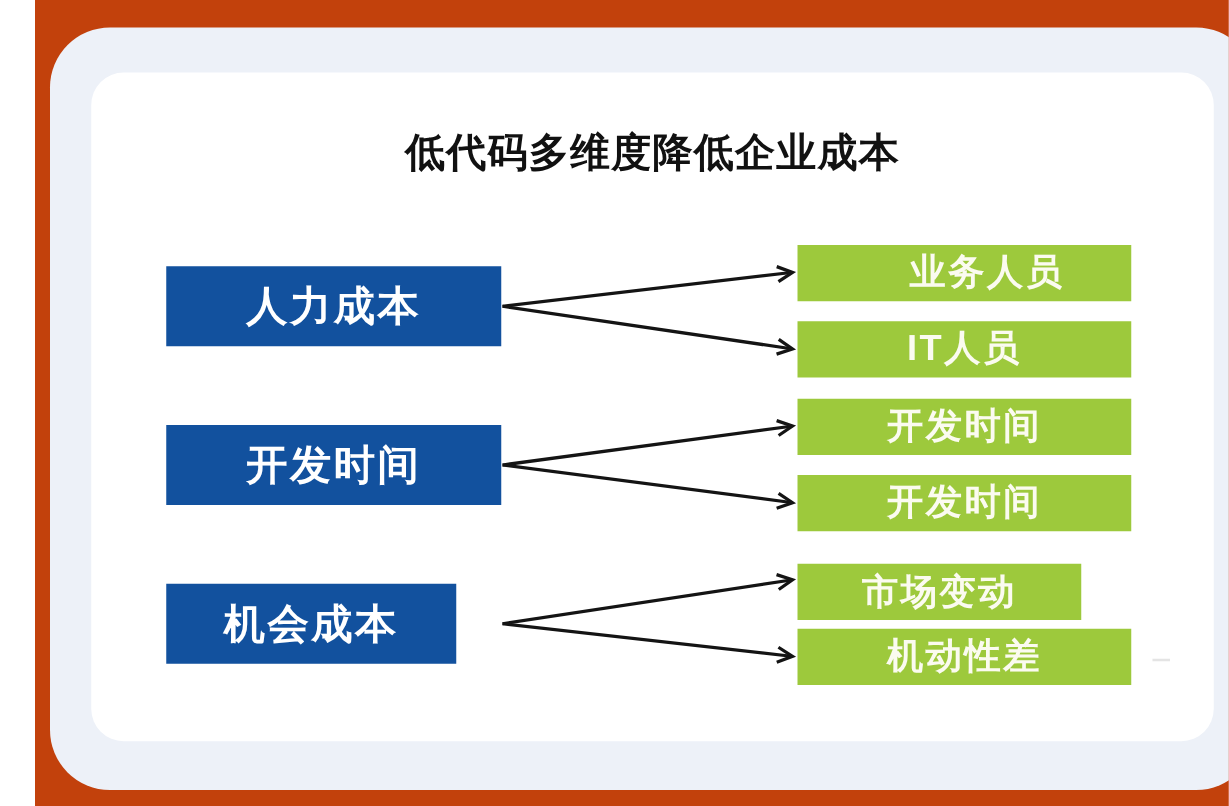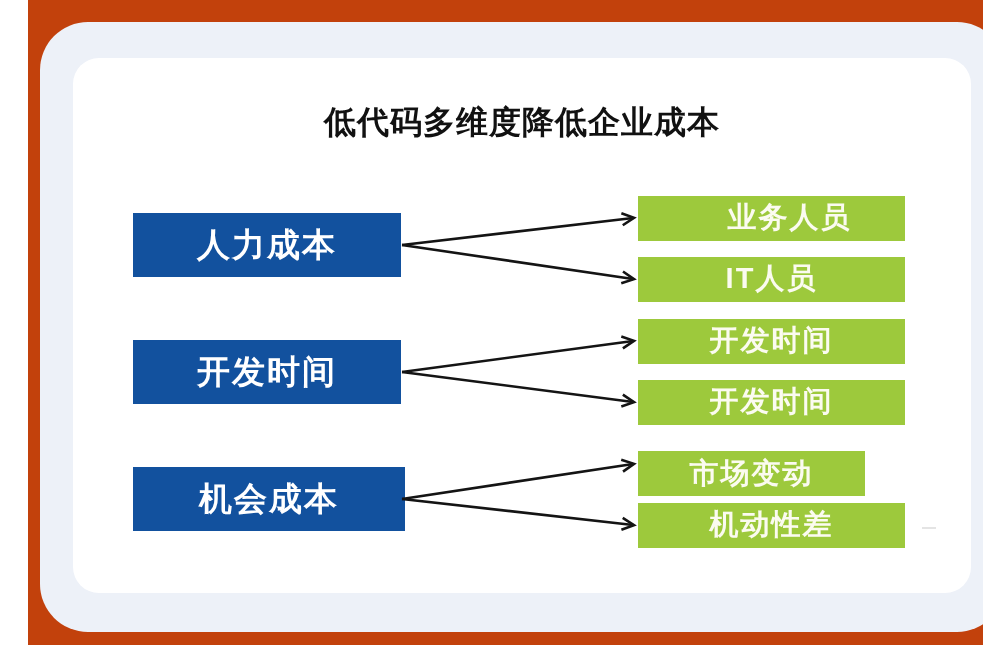--- a/index.html
+++ b/index.html
@@ -96,21 +96,21 @@
 
 <div class="stage">
   <div class="frame"></div>
   <div class="card"></div>
 
   <h1 class="title">低代码多维度降低企业成本</h1>
 
   <div id="boxes">
       <div class="box source" style="left: 105px; top: 213px; width: 268px; height: 64px;">人力成本</div>
       <div class="box source" style="left: 105px; top: 340px; width: 268px; height: 64px;">开发时间</div>
-      <div class="box source" style="left: 105px; top: 467px; width: 272px; height: 64px;">机会成本</div>
+      <div class="box source" style="left: 105px; top: 467px; width: 232px; height: 64px;">机会成本</div>
       <div class="box target" style="left: 610px; top: 195.5px; width: 267px; height: 45px; padding-left: 36px;">业务人员</div>
       <div class="box target" style="left: 610px; top: 256.5px; width: 267px; height: 45px; text-align: right;">IT人员</div>
       <div class="box target" style="left: 610px; top: 318.5px; width: 267px; height: 45px;">开发时间</div>
       <div class="box target" style="left: 610px; top: 379.5px; width: 267px; height: 45px; text-align: center;">开发时间</div>
       <div class="box target" style="left: 610px; top: 451px; width: 227px; height: 45px;">市场变动</div>
       <div class="box target" style="left: 610px; top: 502.5px; width: 267px; height: 45px; font-family: Liberation Mono, monospace;">机动性差</div>
     </div>
 
   <svg id="arrows" viewBox="0 0 983 645" xmlns="http://www.w3.org/2000/svg">
     <defs>

